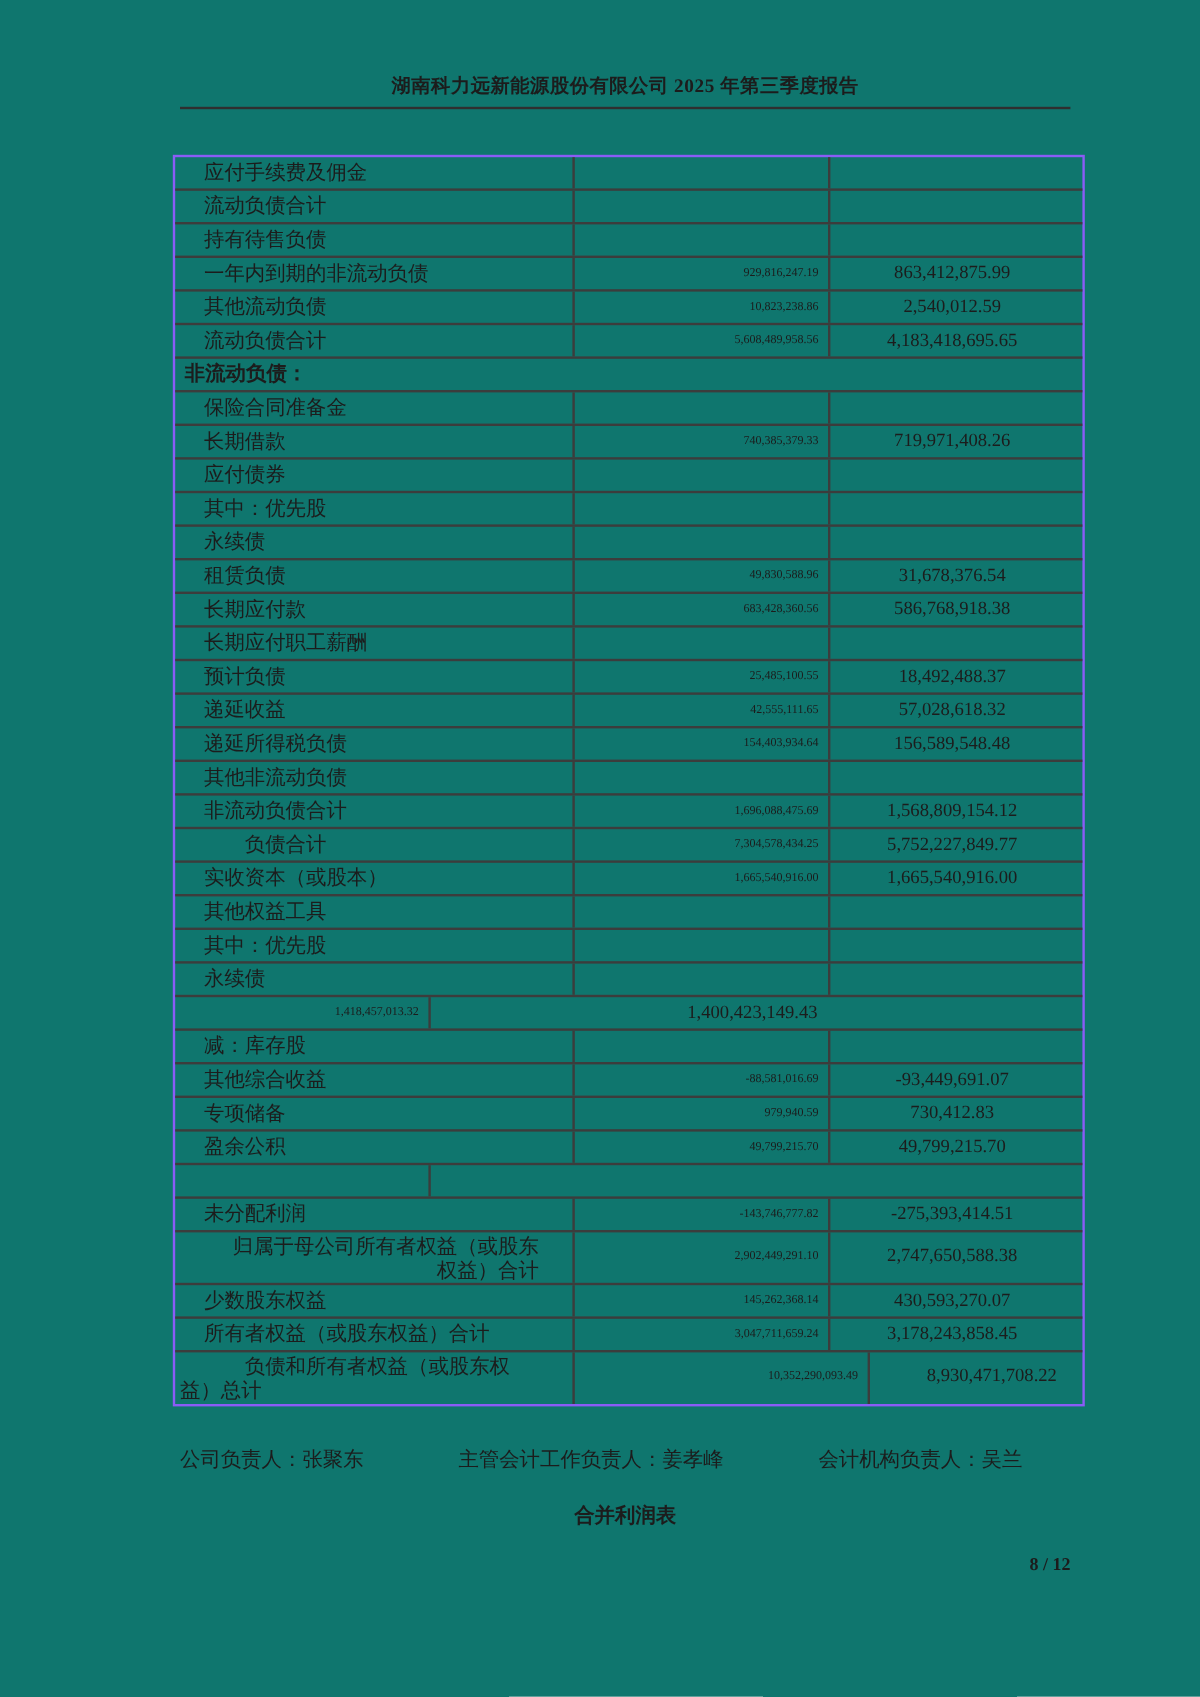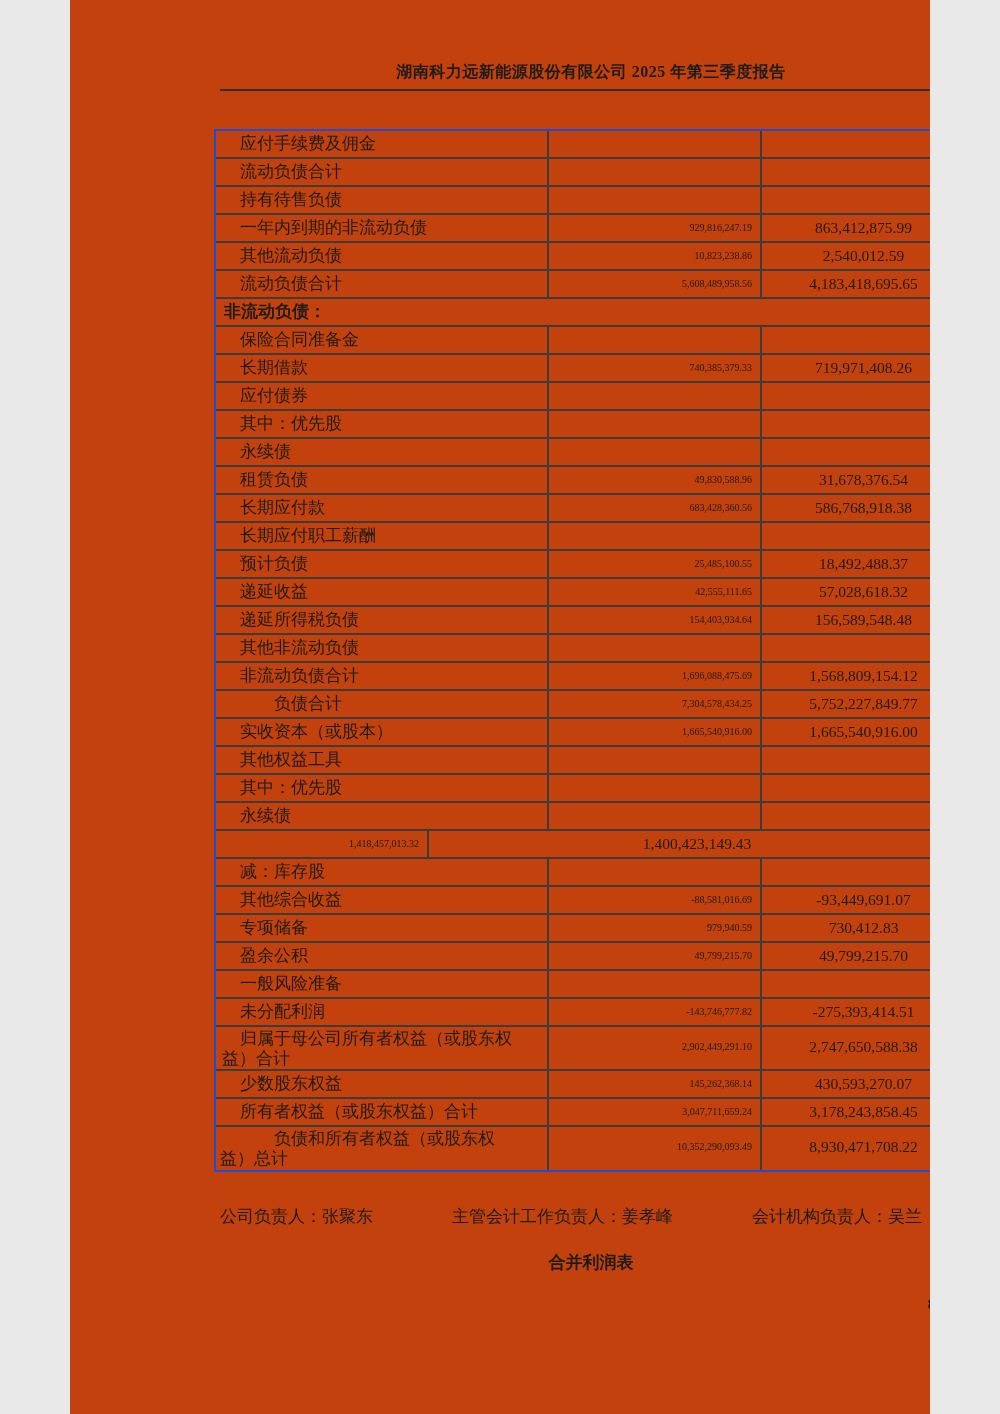--- a/index.html
+++ b/index.html
@@ -1,45 +1,45 @@
 <!DOCTYPE html>
 <html><head>
 <meta charset="utf-8">
 <style>
   html,body{margin:0;padding:0;background:#e9e9e9;}
   .page{
     position:relative;
-    width:860px;height:1414px;
+    width:1000px;height:1414px;
     margin:0 auto;
-    background:#c2410c;
+    background:#0f766e;
     color:#1c1c1c;
     font-family:"Liberation Serif","DejaVu Serif",serif;
     overflow:hidden;
   }
   .doc-header{
     position:absolute;top:62px;left:150px;width:742px;
     text-align:center;font-weight:bold;font-size:16px;
     letter-spacing:0.5px;white-space:nowrap;
   }
   .header-rule{
     position:absolute;top:89px;left:150px;width:742px;height:0;
     border-top:2px solid #2f2f2f;
   }
   .fin-table{
     position:absolute;top:129px;left:144px;width:760px;
-    border:2px solid #1d4ed8;
+    border:2px solid #8b5cf6;
     box-sizing:border-box;
   }
   .row{
     display:flex;
     min-height:28px;
     border-bottom:2px solid #3c3c3c;
     box-sizing:border-box;
   }
-  .row:last-child{border-bottom:none;}
+  .row:last-child{border-bottom:none;gap:33px;}
   .cell{
     box-sizing:border-box;
     display:block;
     line-height:26px;
     overflow:hidden;
   }
   .cell-label{
     width:333px;
     padding:0 20px 0 24px;
     font-size:17px;
@@ -66,21 +66,21 @@
     padding-left:8px;
   }
   .t-sum1 .cell-label{}
   .t-sum2 .cell-label{padding-left:58px;}
   .t-wrap18,.t-wrap54{min-height:43px;}
   .t-wrap18 .cell-label,.t-wrap54 .cell-label{
     line-height:20px;
     padding-top:2px;
     padding-right:28px;
   }
-  .t-wrap18 .cell-label{padding-left:6px;text-indent:18px;}
+  .t-wrap18 .cell-label{padding-left:22px;text-indent:18px;text-align:right;}
   .t-wrap54 .cell-label{padding-left:4px;text-indent:54px;}
   .t-wrap18 .cell-v1,.t-wrap18 .cell-v2,
   .t-wrap54 .cell-v1,.t-wrap54 .cell-v2{line-height:39px;}
   .signature-line{
     position:absolute;top:1205px;left:150px;width:742px;height:26px;
     font-size:17px;
   }
   .signature-line span{position:absolute;top:0;white-space:nowrap;}
   .sig-1{left:0;}
   .sig-2{left:232px;}
@@ -245,21 +245,20 @@
     <div class="cell cell-label">专项储备</div>
     <div class="cell cell-v1">979,940.59</div>
     <div class="cell cell-v2">730,412.83</div>
   </div>
       <div class="row t-item">
     <div class="cell cell-label">盈余公积</div>
     <div class="cell cell-v1">49,799,215.70</div>
     <div class="cell cell-v2">49,799,215.70</div>
   </div>
       <div class="row t-item">
-    <div class="cell cell-label">一般风险准备</div>
     <div class="cell cell-v1"></div>
     <div class="cell cell-v2"></div>
   </div>
       <div class="row t-item">
     <div class="cell cell-label">未分配利润</div>
     <div class="cell cell-v1">-143,746,777.82</div>
     <div class="cell cell-v2">-275,393,414.51</div>
   </div>
       <div class="row t-wrap18">
     <div class="cell cell-label">归属于母公司所有者权益（或股东权益）合计</div>

